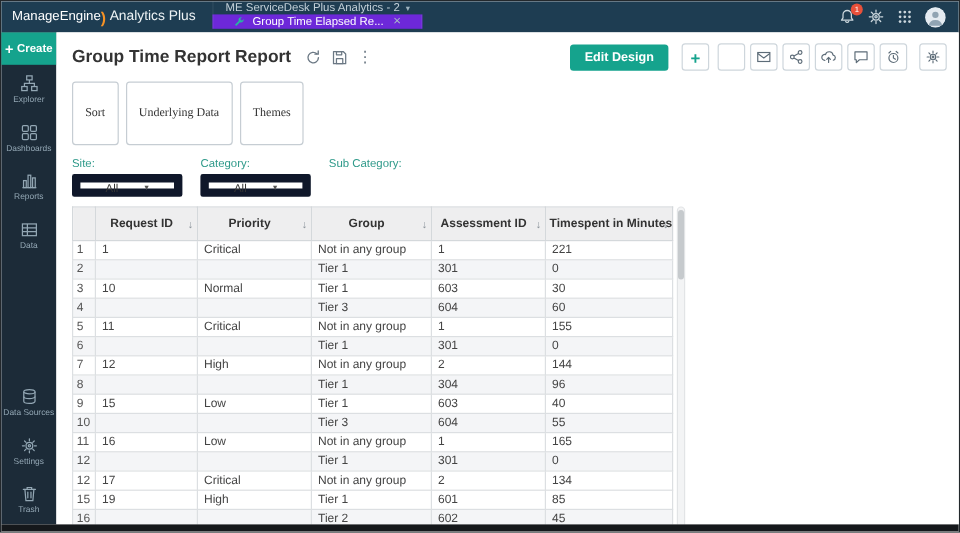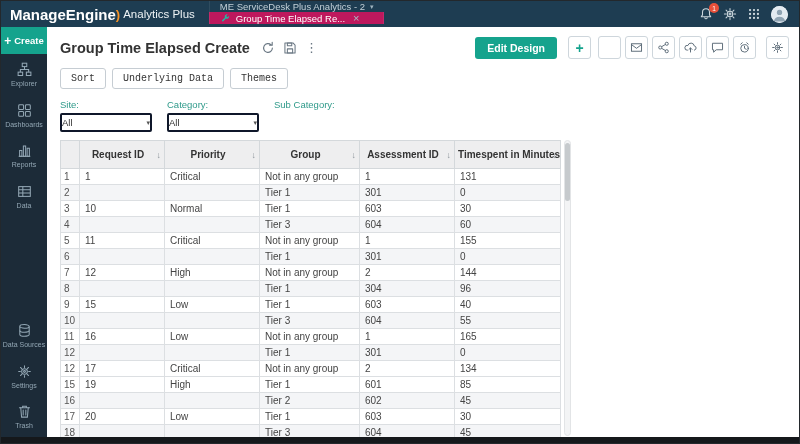--- a/index.html
+++ b/index.html
@@ -9,27 +9,27 @@
     background: #fff; overflow: hidden;
     border: 1px solid #23282c;
     font-family: "Liberation Sans", "DejaVu Sans", sans-serif;
   }
   
   .topbar {
     position: absolute; top:0; left:0; right:0; height: 26px;
     background: #1e3d52; display: flex; align-items: stretch; color:#cfd9df;
   }
   .brand { display:flex; align-items:center; padding:0 10px 0 9px; white-space:nowrap; }
-  .brand .b1 { color:#fff; font-weight:bold; font-size:15px; }
+  .brand .b1 { color:#fff; font-weight:normal; font-size:11px; }
   .brand .paren { color:#f59225; font-weight:bold; font-size:13px; margin:0 1px 0 0; }
   .brand .b2 { color:#eef3f5; font-size:11.5px; margin-left:2px; }
   .tabs { display:flex; align-items:stretch; margin-left:4px;flex-direction:column; }
   .tab { display:flex; align-items:center; gap:5px; padding:0 10px; font-size:9.5px;
          color:#c3d0d8; border-left:1px solid rgba(255,255,255,.08); cursor:pointer; }
-  .tab.active { background:#be185d; color:#fff; border-right:1px solid rgba(255,255,255,.08); }
+  .tab.active { background:#6d28d9; color:#fff; border-right:1px solid rgba(255,255,255,.08);justify-content:center; }
   .tab .caret { font-size:7px; color:#9fb4bf; }
   .tab .close { color:#a8bcc6; font-size:11px; margin-left:3px; }
   .tab .wrench { width:11px; height:11px; display:inline-flex; }
   .top-actions { margin-left:auto; display:flex; align-items:center; gap:10px; padding-right:11px; }
   .top-actions .ticon { width:14px; height:14px; display:inline-flex; color:#cdd8de; position:relative; cursor:pointer; }
   .bell-wrap { position:relative; display:inline-flex; }
   .badge { position:absolute; top:-4px; right:-6px; background:#e8503a; color:#fff;
            min-width:10px; height:10px; border-radius:6px; font-size:6.5px;
            display:flex; align-items:center; justify-content:center; padding:0 2px; }
   .avatar { width:17px; height:17px; border-radius:50%; overflow:hidden; background:#dfe7ee; display:inline-flex; cursor:pointer; }
@@ -56,26 +56,26 @@
   .edit-design { background:#15a38d; color:#fff; border:none; border-radius:3px;
                  font-size:10.5px; padding:5px 12px; margin-right:7px; cursor:pointer;
                  font-family:inherit; font-weight:bold; }
   .icon-btn { width:23px; height:23px; border:1px solid #ced6dc; border-radius:3px; background:#fff;
               display:flex; align-items:center; justify-content:center; color:#5d6c78; cursor:pointer; padding:0; }
   .icon-btn svg { width:13px; height:13px; }
   .icon-btn.accent { color:#15a38d; font-size:14px; font-weight:bold; margin-right:3px; }
   .icon-btn.gear-btn { margin-left:6px; }
   .subtoolbar { display:flex; gap:6px; padding:9px 0 0 13px; }
   .tb-btn { font-size:10px; color:#333; background:#fff; border:1px solid #c6cdd3;
-            border-radius:3px; padding:4px 10px; cursor:pointer; font-family:Liberation Mono, monospace; }
+            border-radius:3px; padding:20px 10px; cursor:pointer; font-family:Liberation Serif, serif; }
   .filters { display:flex; gap:15px; padding:10px 0 0 13px; }
   .filter .flabel { display:block; font-size:9.5px; color:#2f9a8a; margin-bottom:3px; }
-  .select { width:92px; height:19px; border:2px solid #0f172a; border-radius:2px; background:#fff;
-            font-size:9.5px; color:#333; display:flex; align-items:center;
-            justify-content:space-between; padding:0 0; cursor:pointer; }
+  .select { width:92px; height:19px; border:7px solid #0f172a; border-radius:2px; background:#fff;
+            font-size:9.5px; color:#333; display:flex; 
+            justify-content:space-between; padding:0 21px; cursor:pointer; }
   .select .caret { font-size:7px; color:#555; }
   
   .table-wrap { display:flex; align-items:flex-start; margin:8px 0 0 13px; }
   table { border-collapse:collapse; table-layout:fixed; width:500px; }
   th { background:#eeeeef; border:1px solid #d4d8db; font-size:10px; font-weight:bold; color:#333;
        height:28px; position:relative; text-align:center; padding:0 11px 0 3px; white-space:nowrap;
        overflow:hidden; cursor:pointer; }
   th .sort-arrow { position:absolute; right:3px; top:50%; transform:translateY(-50%);
                    color:#8a9299; font-size:9px; font-weight:normal; }
   td { border:1px solid #dcdfe2; font-size:10px; color:#444; height:16px; padding:0 5px;
@@ -213,21 +213,21 @@
         <path d="M2.6 4h10.8M6 4V2.4h4V4"></path>
           <path d="M4 4l.9 10h6.2L12 4"></path>
           <path d="M6.6 6.4v5.2M9.4 6.4v5.2"></path>
       </svg>
       <span class="lbl">Trash</span>
     </div>
   </aside>
 
   <main class="main">
     <div class="title-row">
-      <h1>Group Time Elapsed Create</h1>
+      <h1>Group Time Report Report</h1>
       <span class="t-icon">
         <svg viewBox="0 0 16 16" fill="none" stroke="currentColor" stroke-width="1.3" stroke-linecap="round">
           <path d="M13 8a5 5 0 1 1-1.5-3.6"></path>
             <path d="M12.8 1.6v3.1H9.7"></path>
         </svg>
       </span>
       <span class="t-icon">
         <svg viewBox="0 0 16 16" fill="none" stroke="currentColor" stroke-width="1.2" stroke-linejoin="round">
           <path d="M2.2 2.2h9.2l2.4 2.4v9.2H2.2z"></path>
             <rect x="5" y="9" width="6" height="4.8"></rect>
@@ -350,21 +350,21 @@
             </th>
           </tr>
         </thead>
         <tbody>
             <tr>
     <td class="num">1</td>
     <td>1</td>
     <td>Critical</td>
     <td>Not in any group</td>
     <td>1</td>
-    <td>131</td>
+    <td>221</td>
   </tr>
             <tr class="alt">
     <td class="num">2</td>
     <td></td>
     <td></td>
     <td>Tier 1</td>
     <td>301</td>
     <td>0</td>
   </tr>
             <tr>

